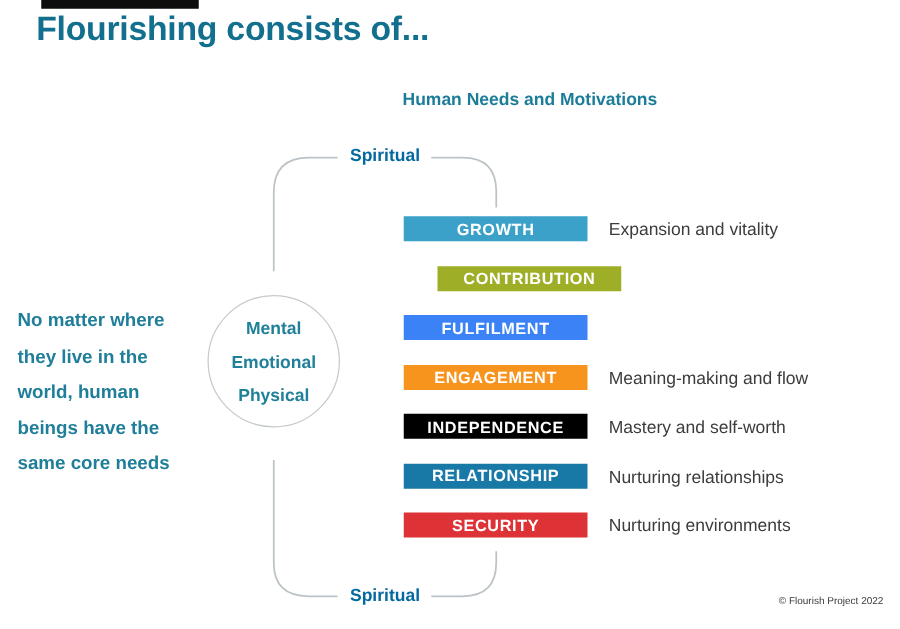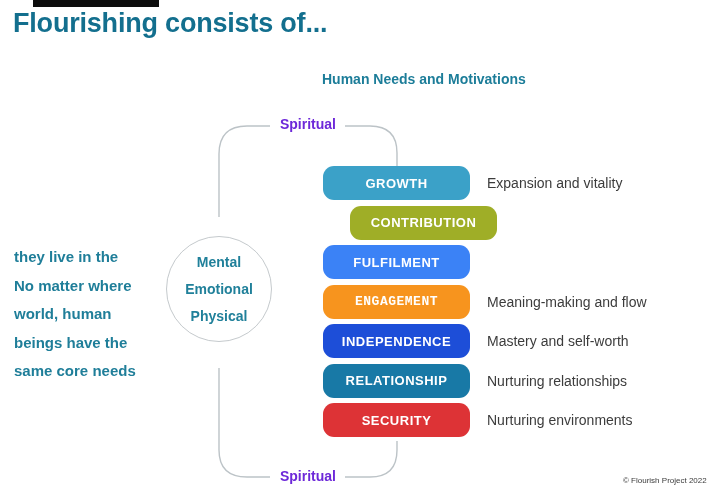--- a/index.html
+++ b/index.html
@@ -2,52 +2,52 @@
 <html><head>
 <meta charset="utf-8">
 <style>
   html,body{margin:0;padding:0;background:#ffffff;}
   .slide{
     position:relative;width:720px;height:503px;background:#ffffff;
     font-family:"Liberation Sans",sans-serif;overflow:hidden;
   }
   .top-bar{position:absolute;left:33px;top:0;width:126px;height:7px;background:#0d0d0d;}
   .title{
-    position:absolute;left:13px;top:8px;margin:0;
+    position:absolute;left:29px;top:8px;margin:0;
     font-size:27px;font-weight:700;letter-spacing:-0.2px;color:#136f8e;
   }
   .subtitle{
     position:absolute;left:322px;top:71px;
     font-size:14px;font-weight:600;color:#1c7d99;
   }
   .bracket{position:absolute;left:0;top:0;}
   .spiritual{
     position:absolute;width:72px;text-align:center;
-    font-size:14px;font-weight:600;color:#6d28d9;background:#ffffff;
+    font-size:14px;font-weight:600;color:#0369a1;background:#ffffff;
   }
   .spiritual.top{left:272px;top:116px;}
   .spiritual.bottom{left:272px;top:468px;}
   .intro{
     position:absolute;left:14px;top:243px;
     font-size:15px;font-weight:600;color:#1f7e99;line-height:28.5px;
   }
   .intro span{display:block;}
   .core-circle{
     position:absolute;left:166px;top:236px;width:104px;height:104px;
     border:1.5px solid #c5cacd;border-radius:50%;background:#ffffff;
     display:flex;flex-direction:column;align-items:center;justify-content:center;
     font-size:14px;font-weight:700;color:#20809a;line-height:27px;
   }
   .rows{
     position:absolute;left:323px;top:172px;
     display:flex;flex-direction:column;gap:17.5px;
   }
   .row{display:flex;align-items:center;height:22px;}
   .pill{
-    width:147px;height:34px;border-radius:11px;
+    width:147px;height:20px;border-radius:0;
     display:flex;align-items:center;justify-content:center;flex:0 0 auto;
   }
   .pill span{
     color:#ffffff;font-size:13px;font-weight:700;letter-spacing:0.5px;
   }
   .desc{
     margin-left:17px;font-size:14px;font-weight:500;color:#3c3c3c;white-space:nowrap;
   }
   .copyright{
     position:absolute;left:599px;top:476px;
@@ -69,22 +69,22 @@
     <path d="M270,126 H247 Q219,126 219,154 V217"></path>
     <path d="M219,368 V450 Q219,477 247,477 H270"></path>
     <path d="M345,126 H370 Q397,126 397,153 V166"></path>
     <path d="M397,441 V450 Q397,477 370,477 H345"></path>
   </svg>
 
   <div class="spiritual top">Spiritual</div>
   <div class="spiritual bottom">Spiritual</div>
 
   <div class="intro">
+    <span>No matter where</span>
     <span>they live in the</span>
-    <span>No matter where</span>
     <span>world, human</span>
     <span>beings have the</span>
     <span>same core needs</span>
   </div>
 
   <div class="core-circle">
     <span>Mental</span>
     <span>Emotional</span>
     <span>Physical</span>
   </div>
@@ -104,28 +104,28 @@
         </div>
       </div>
 
       <div class="row">
         <div class="pill" style="background: #3b82f6;">
           <span>FULFILMENT</span>
         </div>
       </div>
 
       <div class="row">
-        <div class="pill" style="background: rgb(247, 148, 30); font-family: Liberation Mono, monospace;">
+        <div class="pill" style="background: rgb(247, 148, 30);">
           <span>ENGAGEMENT</span>
         </div>
         <div class="desc">Meaning-making and flow</div>
       </div>
 
       <div class="row">
-        <div class="pill" style="background: #1d4ed8;">
+        <div class="pill" style="background: #000000;">
           <span>INDEPENDENCE</span>
         </div>
         <div class="desc">Mastery and self-worth</div>
       </div>
 
       <div class="row">
         <div class="pill" style="background: rgb(24, 121, 166);">
           <span>RELATIONSHIP</span>
         </div>
         <div class="desc">Nurturing relationships</div>

